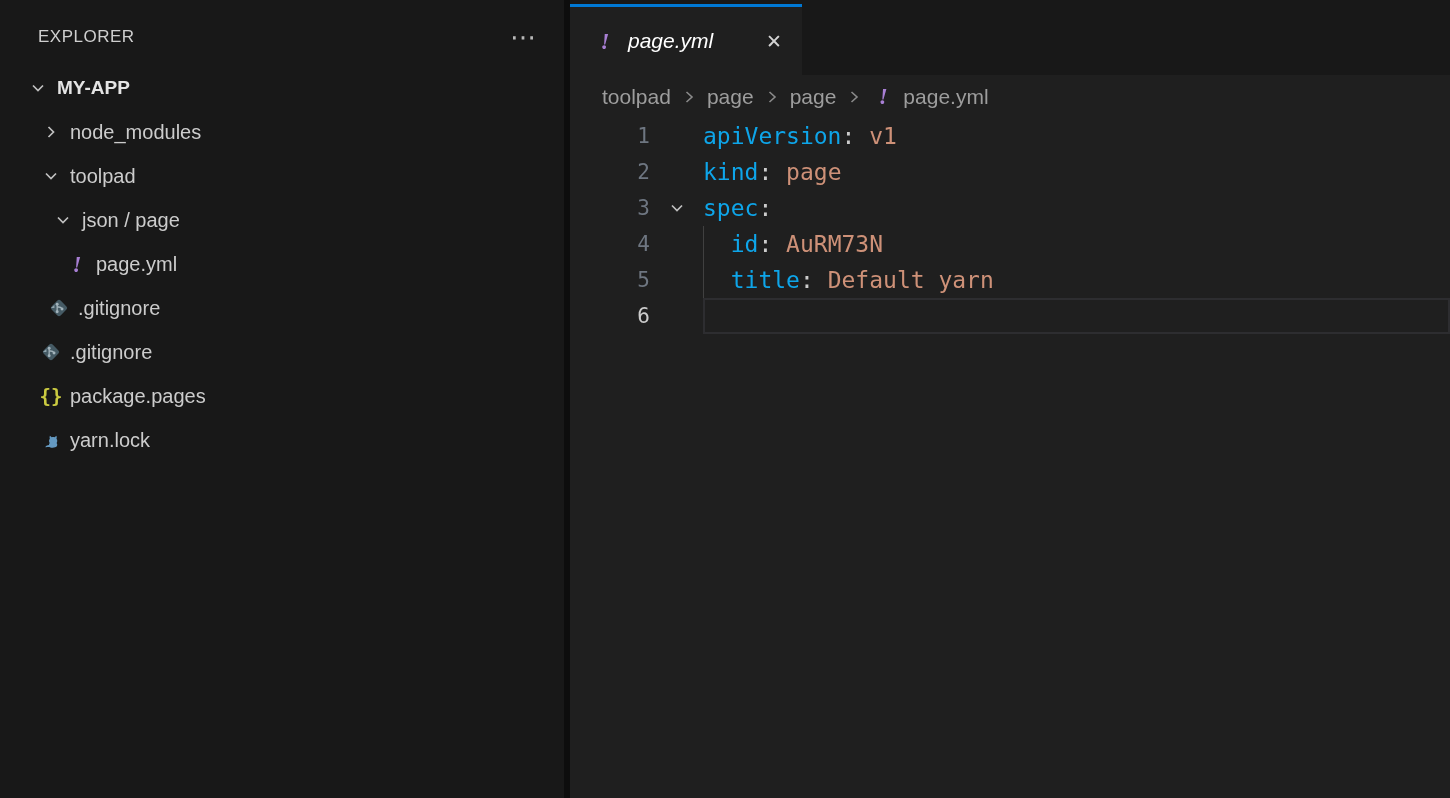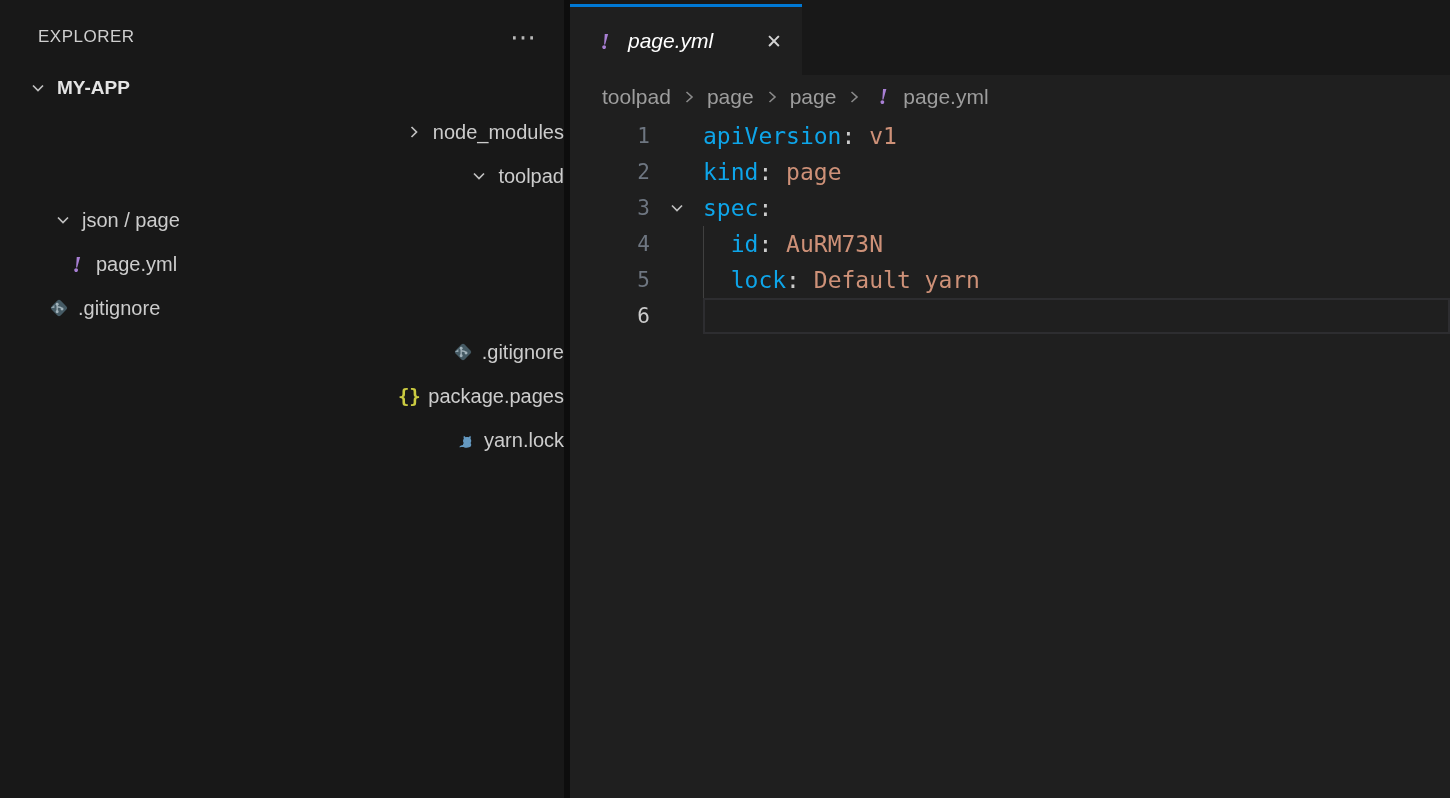--- a/index.html
+++ b/index.html
@@ -9,21 +9,21 @@
 
   
   .sidebar { width:564px; flex:0 0 564px; background:#181818; color:#cccccc; }
   .sb-header { height:66px; display:flex; align-items:center; justify-content:space-between;
                padding:8px 26px 0 38px; font-size:17px; letter-spacing:0.5px; color:#cfcfcf; }
   .sb-more { font-size:26px; color:#b8b8b8; cursor:pointer; line-height:1; letter-spacing:2px; }
   .sb-root { height:44px; display:flex; align-items:center; gap:8px; padding-left:27px;
              font-weight:bold; font-size:19px; color:#e4e4e4; cursor:pointer; }
   .tree-row { height:44px; display:flex; align-items:center; gap:8px; font-size:20px;
               color:#cccccc; cursor:pointer; }
-  .ind-f0 { padding-left:40px;justify-content:flex-end; }   
+  .ind-f0 { padding-left:40px; }   
   .ind-f1 { padding-left:52px; }   
   .ind-file1 { padding-left:48px; }
   .ind-file2 { padding-left:66px; }
   .chev { width:22px; height:22px; flex:0 0 22px; display:flex; align-items:center; justify-content:center; }
   .fileicon { width:22px; height:22px; flex:0 0 22px; display:flex; align-items:center; justify-content:center; }
   .excl { color:#a87fd4; font-weight:bold; font-style:italic; font-size:23px;
           font-family:"Liberation Serif", serif; line-height:1; }
   .braces { color:#cbcb41; font-weight:bold; font-size:19px; font-family:"DejaVu Sans Mono", monospace; }
 
   
@@ -226,21 +226,21 @@
 
       <div class="code-line">
         <span class="gutter-num">4</span>
         <span class="fold-slot"></span>
         <span class="code-content"><span class="tok-key">  id</span><span class="tok-punct">:</span><span class="tok-val"> AuRM73N</span></span>
       </div>
 
       <div class="code-line">
         <span class="gutter-num">5</span>
         <span class="fold-slot"></span>
-        <span class="code-content"><span class="tok-key">  lock</span><span class="tok-punct">:</span><span class="tok-val"> Default yarn</span></span>
+        <span class="code-content"><span class="tok-key">  title</span><span class="tok-punct">:</span><span class="tok-val"> Default yarn</span></span>
       </div>
 
       <div class="code-line current">
         <span class="gutter-num">6</span>
         <span class="fold-slot"></span>
         <span class="code-content"></span>
       </div>
 
     </div>
   </div>

